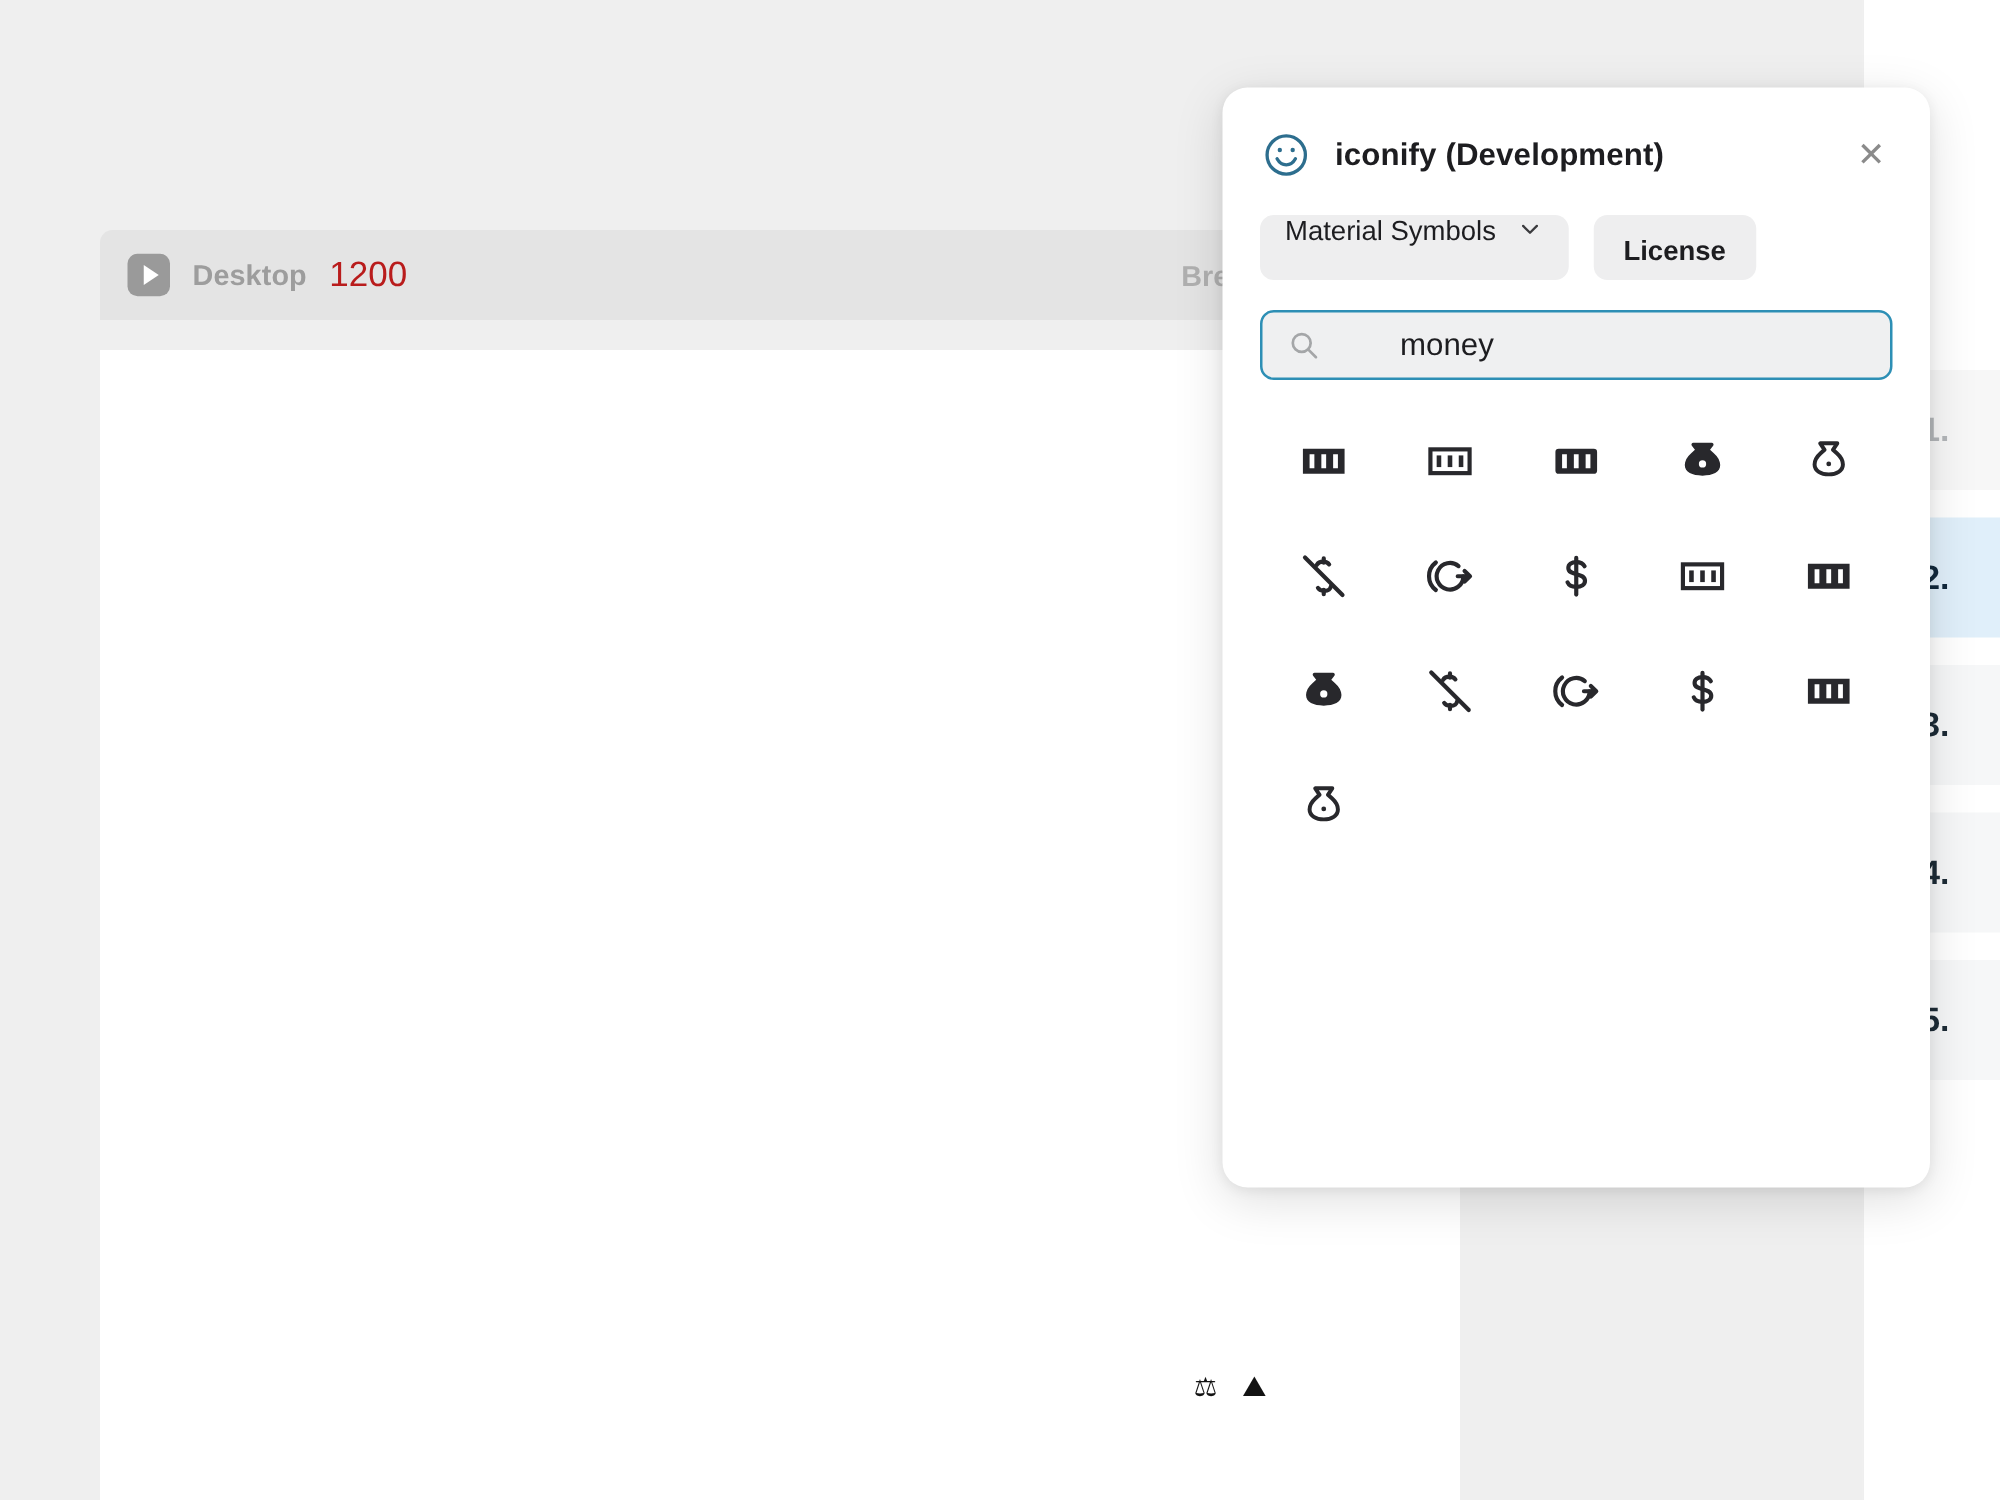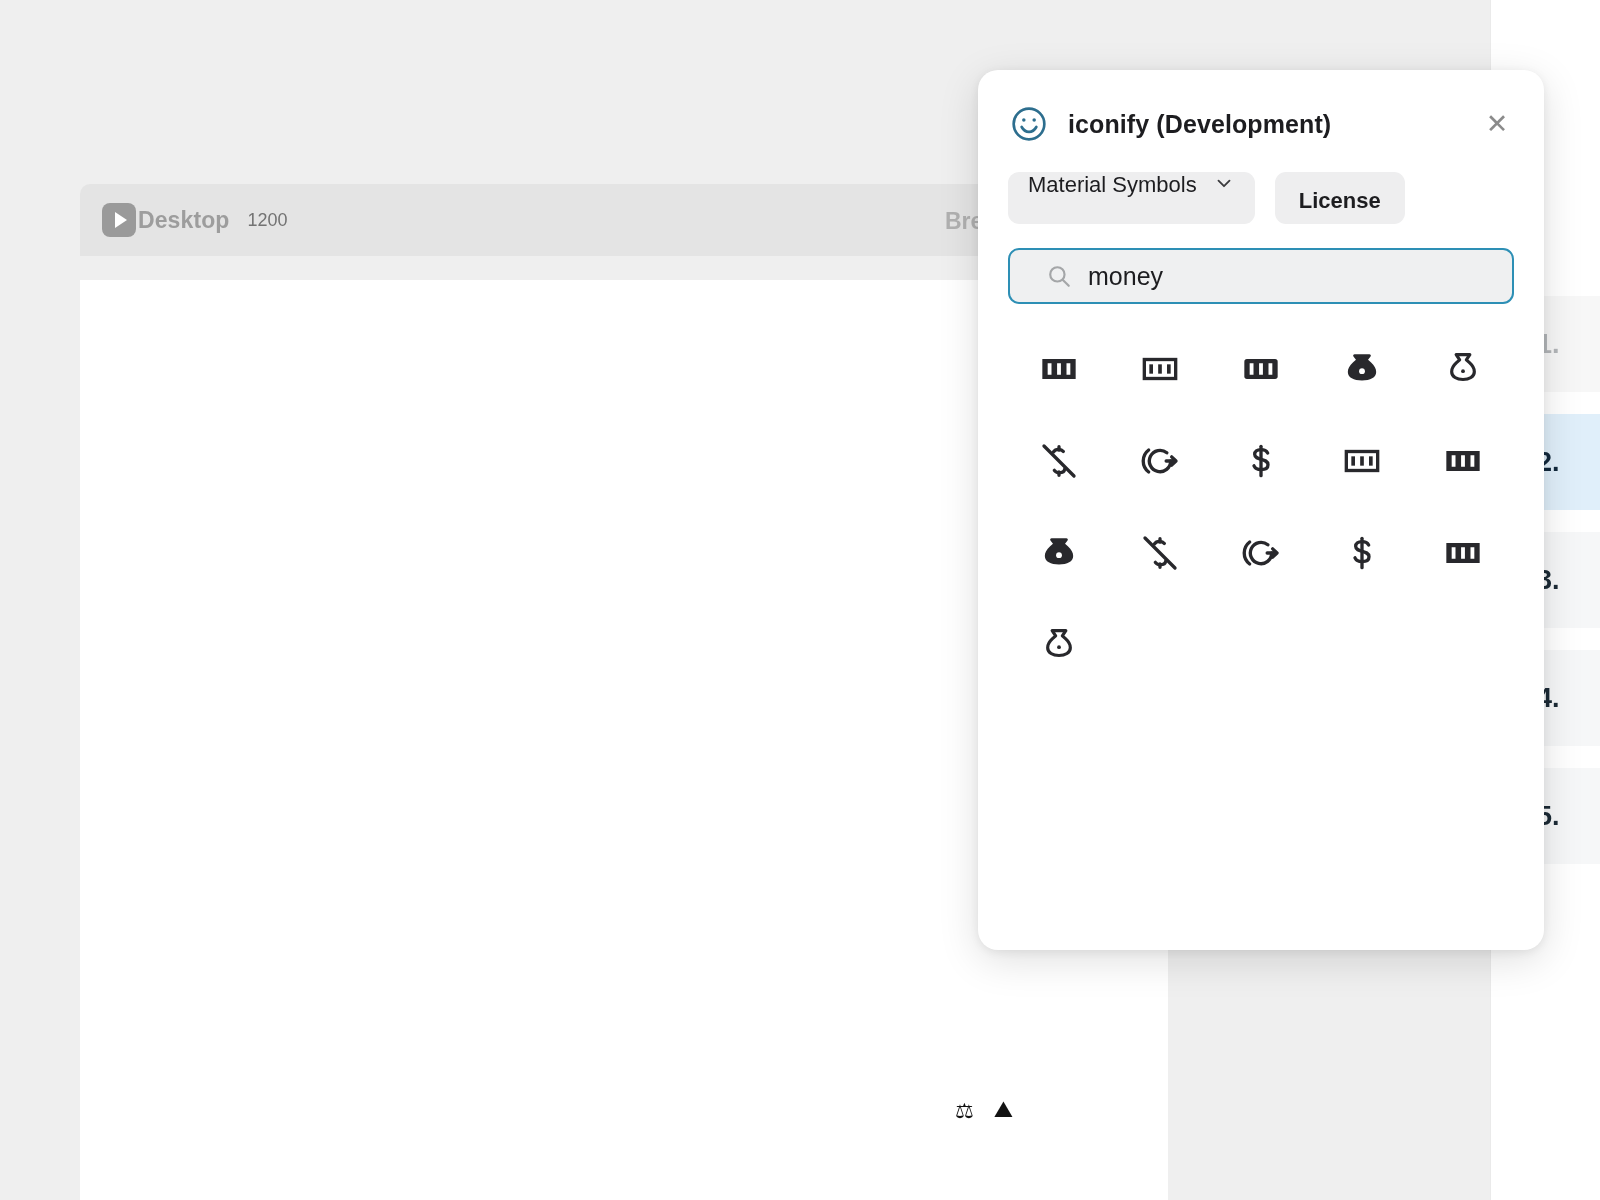--- a/index.html
+++ b/index.html
@@ -33,25 +33,25 @@
     flex: 0 0 auto;
   }
   .bg-toolbar .play-chip .tri {
     width: 0; height: 0;
     border-left: 12px solid #ffffff;
     border-top: 8px solid transparent;
     border-bottom: 8px solid transparent;
     margin-left: 3px;
   }
   .bg-toolbar .bp-name {
-    margin-left: 2px; font-size: 23px; font-weight: 700;
+    margin-left: 18px; font-size: 23px; font-weight: 700;
     color: #9d9d9d; letter-spacing: .1px;
   }
   .bg-toolbar .bp-width {
-    margin-left: 18px; font-size: 18px; font-weight: 400; color: #737373;
+    margin-left: 18px; font-size: 28px; font-weight: 400; color: #b91c1c;
   }
   .bg-toolbar .bp-far {
     position: absolute; font-size: 23px; font-weight: 700; color: #b0b0b0;
     white-space: nowrap; overflow: hidden;
   }
   .bp-far.bp-breakpoints { left: 865px; top: 24px; width: 120px; }
   .bp-far.bp-tablet      { left: 1388px; top: 24px; width: 110px; }
 
   
   .bg-rightpanel {
@@ -124,21 +124,22 @@
     margin-left: 16px; display: flex; align-items: center; color: #3b3b3e;
   }
   .pill.license { font-weight: 700; padding: 16px 24px; }
 
   .search-box {
     margin-top: 24px;
     height: 56px; border-radius: 11px;
     background: #eff0f1;
     border: 2px solid #2d8fb5;
     display: flex; align-items: center;
-    padding: 0 36px;
+    padding: 0 20px;
+    gap: 48px;
   }
   .search-box .mag { color: #a4a6a8; display: flex; align-items: center; flex: 0 0 auto; }
   .search-box input {
     border: 0; outline: 0; background: transparent;
     margin-left: 16px;
     font-family: "Liberation Sans", sans-serif;
     font-size: 25px; color: #1d1d20; width: 100%;
   }
   .search-box input::placeholder { color: #9b9da0; }
 

